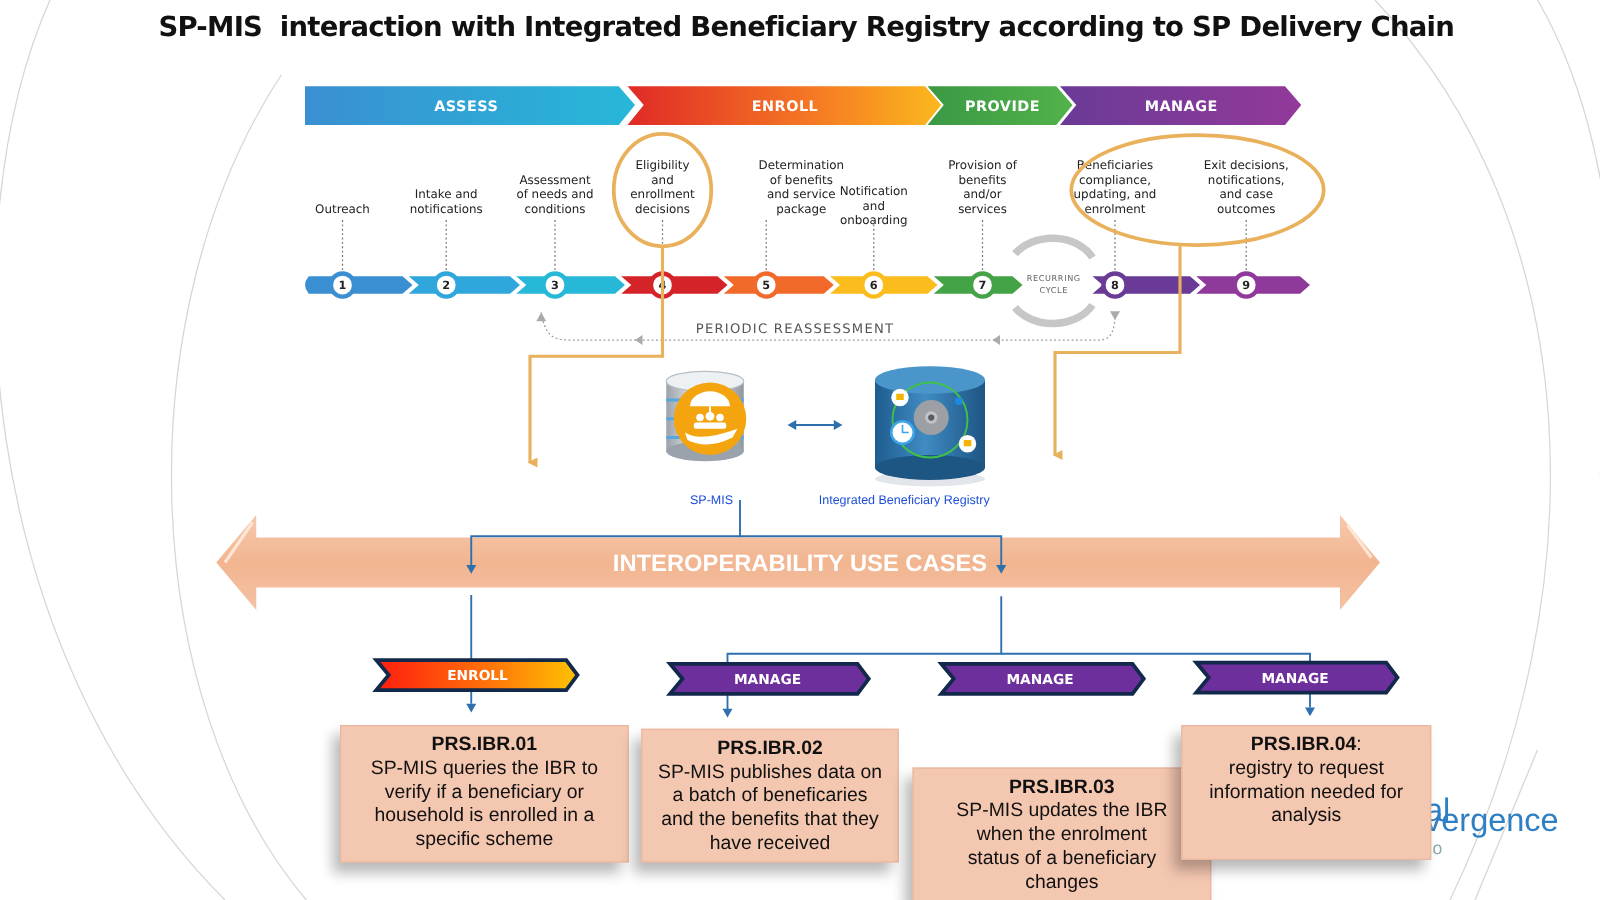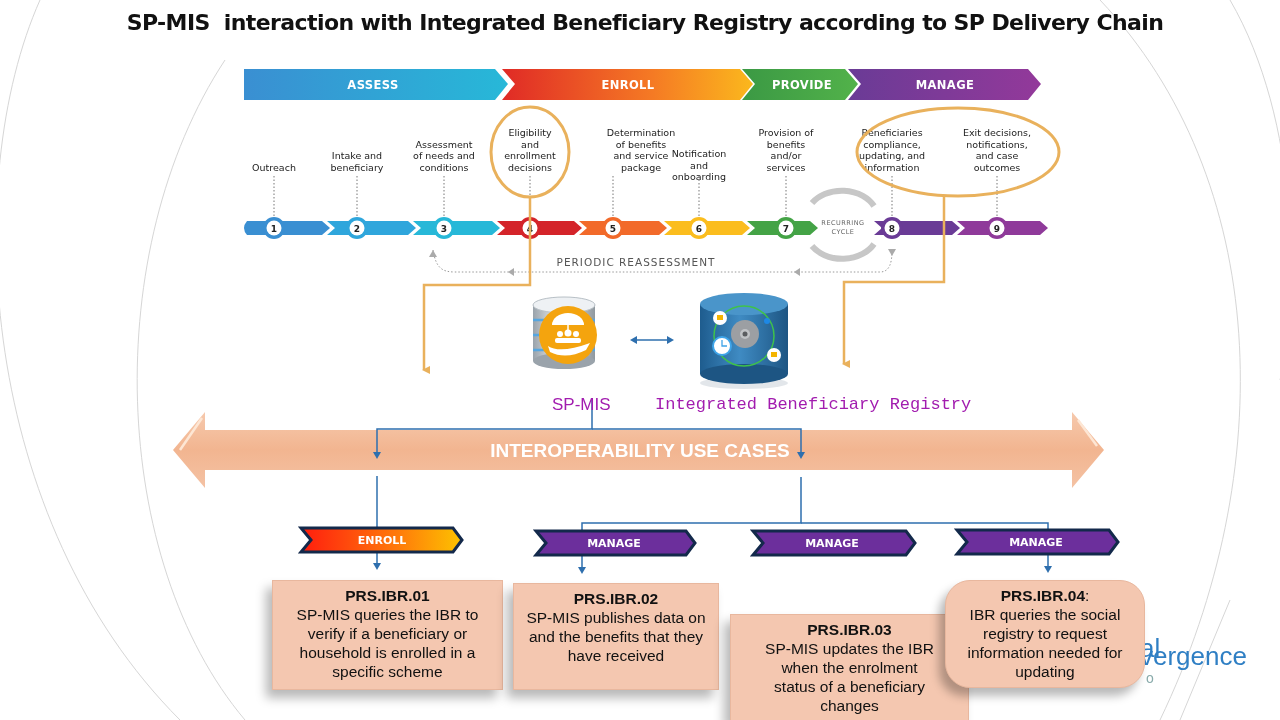--- a/index.html
+++ b/index.html
@@ -17,21 +17,21 @@
     font-family: "DejaVu Sans", sans-serif; font-weight: bold; font-size: 11.5px;
     fill: #ffffff; letter-spacing: 0.4px;
   }
   .step-label {
     position: absolute; font-family: "DejaVu Sans", sans-serif; font-size: 9.5px;
     color: #222; text-align: center; line-height: 11.5px; width: 90px;
   }
   .num { font-family: "DejaVu Sans", sans-serif; font-weight: bold; font-size: 9px; fill: #222; }
   .cycle-text { font-family: "DejaVu Sans", sans-serif; font-size: 6.5px; fill: #666; letter-spacing: 0.5px; }
   .reassess { font-family: "DejaVu Sans", sans-serif; font-size: 10.5px; fill: #555; letter-spacing: 1px; }
-  .db-label { position: absolute; font-size: 17px; color: #a21caf; white-space: nowrap; }
+  .db-label { position: absolute; font-size: 10px; color: #1d4ed8; white-space: nowrap; }
   .banner-text {
     font-family: "Liberation Sans", sans-serif; font-weight: bold; font-size: 19px; fill: #ffffff;
   }
   .chev-text { font-family: "DejaVu Sans", sans-serif; font-weight: bold; font-size: 11px; fill: #fff; }
   .case-box {
     position: absolute; background: #f4c7b0; border: 1px solid #e8b79e;
     box-shadow: -6px 8px 10px rgba(0,0,0,0.28);
     text-align: center; font-size: 15.5px; line-height: 19px; color: #111;
     padding-top: 5px; box-sizing: border-box;
   }
@@ -50,21 +50,21 @@
 </svg>
 
 <div class="title">SP-MIS  interaction with Integrated Beneficiary Registry according to SP Delivery Chain</div>
 
 <div id="step-labels">
     <div class="step-label" style="left: 229px; top: 161.5px;">
       <div>Outreach</div>
     </div>
     <div class="step-label" style="left: 312px; top: 150px;">
       <div>Intake and</div>
-      <div>beneficiary</div>
+      <div>notifications</div>
     </div>
     <div class="step-label" style="left: 399px; top: 138.5px;">
       <div>Assessment</div>
       <div>of needs and</div>
       <div>conditions</div>
     </div>
     <div class="step-label" style="left: 485px; top: 127px;">
       <div>Eligibility</div>
       <div>and</div>
       <div>enrollment</div>
@@ -84,21 +84,21 @@
     <div class="step-label" style="left: 741px; top: 127px;">
       <div>Provision of</div>
       <div>benefits</div>
       <div>and/or</div>
       <div>services</div>
     </div>
     <div class="step-label" style="left: 847px; top: 127px;">
       <div>Beneficiaries</div>
       <div>compliance,</div>
       <div>updating, and</div>
-      <div>information</div>
+      <div>enrolment</div>
     </div>
     <div class="step-label" style="left: 952px; top: 127px;">
       <div>Exit decisions,</div>
       <div>notifications,</div>
       <div>and case</div>
       <div>outcomes</div>
     </div>
   </div>
 
 <svg id="diagram" width="1280" height="720">
@@ -307,45 +307,45 @@
     <path d="M753,531 L906,531 L915,543 L906,555 L753,555 L763,543 Z" fill="#6c2f9c" stroke="#13294b" stroke-width="3"></path>
     <text class="chev-text" x="832" y="547" text-anchor="middle">MANAGE</text>
   </g>
   <g>
     <path d="M957,530 L1109,530 L1118,542 L1109,554 L957,554 L967,542 Z" fill="#6c2f9c" stroke="#13294b" stroke-width="3"></path>
     <text class="chev-text" x="1036" y="546" text-anchor="middle">MANAGE</text>
   </g>
 </svg>
 
 <div class="db-label" style="left:552px; top:395px;">SP-MIS</div>
-<div class="db-label" style="left:655px; top:395px;font-family:Liberation Mono, monospace;">Integrated Beneficiary Registry</div>
+<div class="db-label" style="left:655px; top:395px;">Integrated Beneficiary Registry</div>
 
 <div class="logo-text" style="left:1140px; top:610px;margin-top:23px;">al</div>
 <div class="logo-text" style="left:1140px; top:641px;">vergence</div>
 <div class="logo-text" style="left:1146px; top:670px; font-size:14px; color:#8aa;">o</div>
 
 <div class="case-box" style="left:272px; top:580px; width:231px; height:110px;">
   <div class="case-id">PRS.IBR.01</div>
   <div>SP-MIS queries the IBR to</div>
   <div>verify if a beneficiary or</div>
   <div>household is enrolled in a</div>
   <div>specific scheme</div>
 </div>
 <div class="case-box" style="left:513px; top:583px; width:206px; height:107px;">
   <div class="case-id">PRS.IBR.02</div>
   <div>SP-MIS publishes data on</div>
+  <div>a batch of beneficaries</div>
   <div>and the benefits that they</div>
   <div>have received</div>
 </div>
 <div class="case-box" style="left:730px; top:614px; width:239px; height:107px;">
   <div class="case-id">PRS.IBR.03</div>
   <div>SP-MIS updates the IBR</div>
   <div>when the enrolment</div>
   <div>status of a beneficiary</div>
   <div>changes</div>
 </div>
-<div class="case-box" style="left:945px; top:580px; width:200px; height:108px;border-radius:25px;">
+<div class="case-box" style="left:945px; top:580px; width:200px; height:108px;">
   <div><span class="case-id">PRS.IBR.04</span><span>:</span></div>
-  <div>IBR queries the social</div>
   <div>registry to request</div>
   <div>information needed for</div>
-  <div>updating</div>
+  <div>analysis</div>
 </div>
 
 </body></html>

